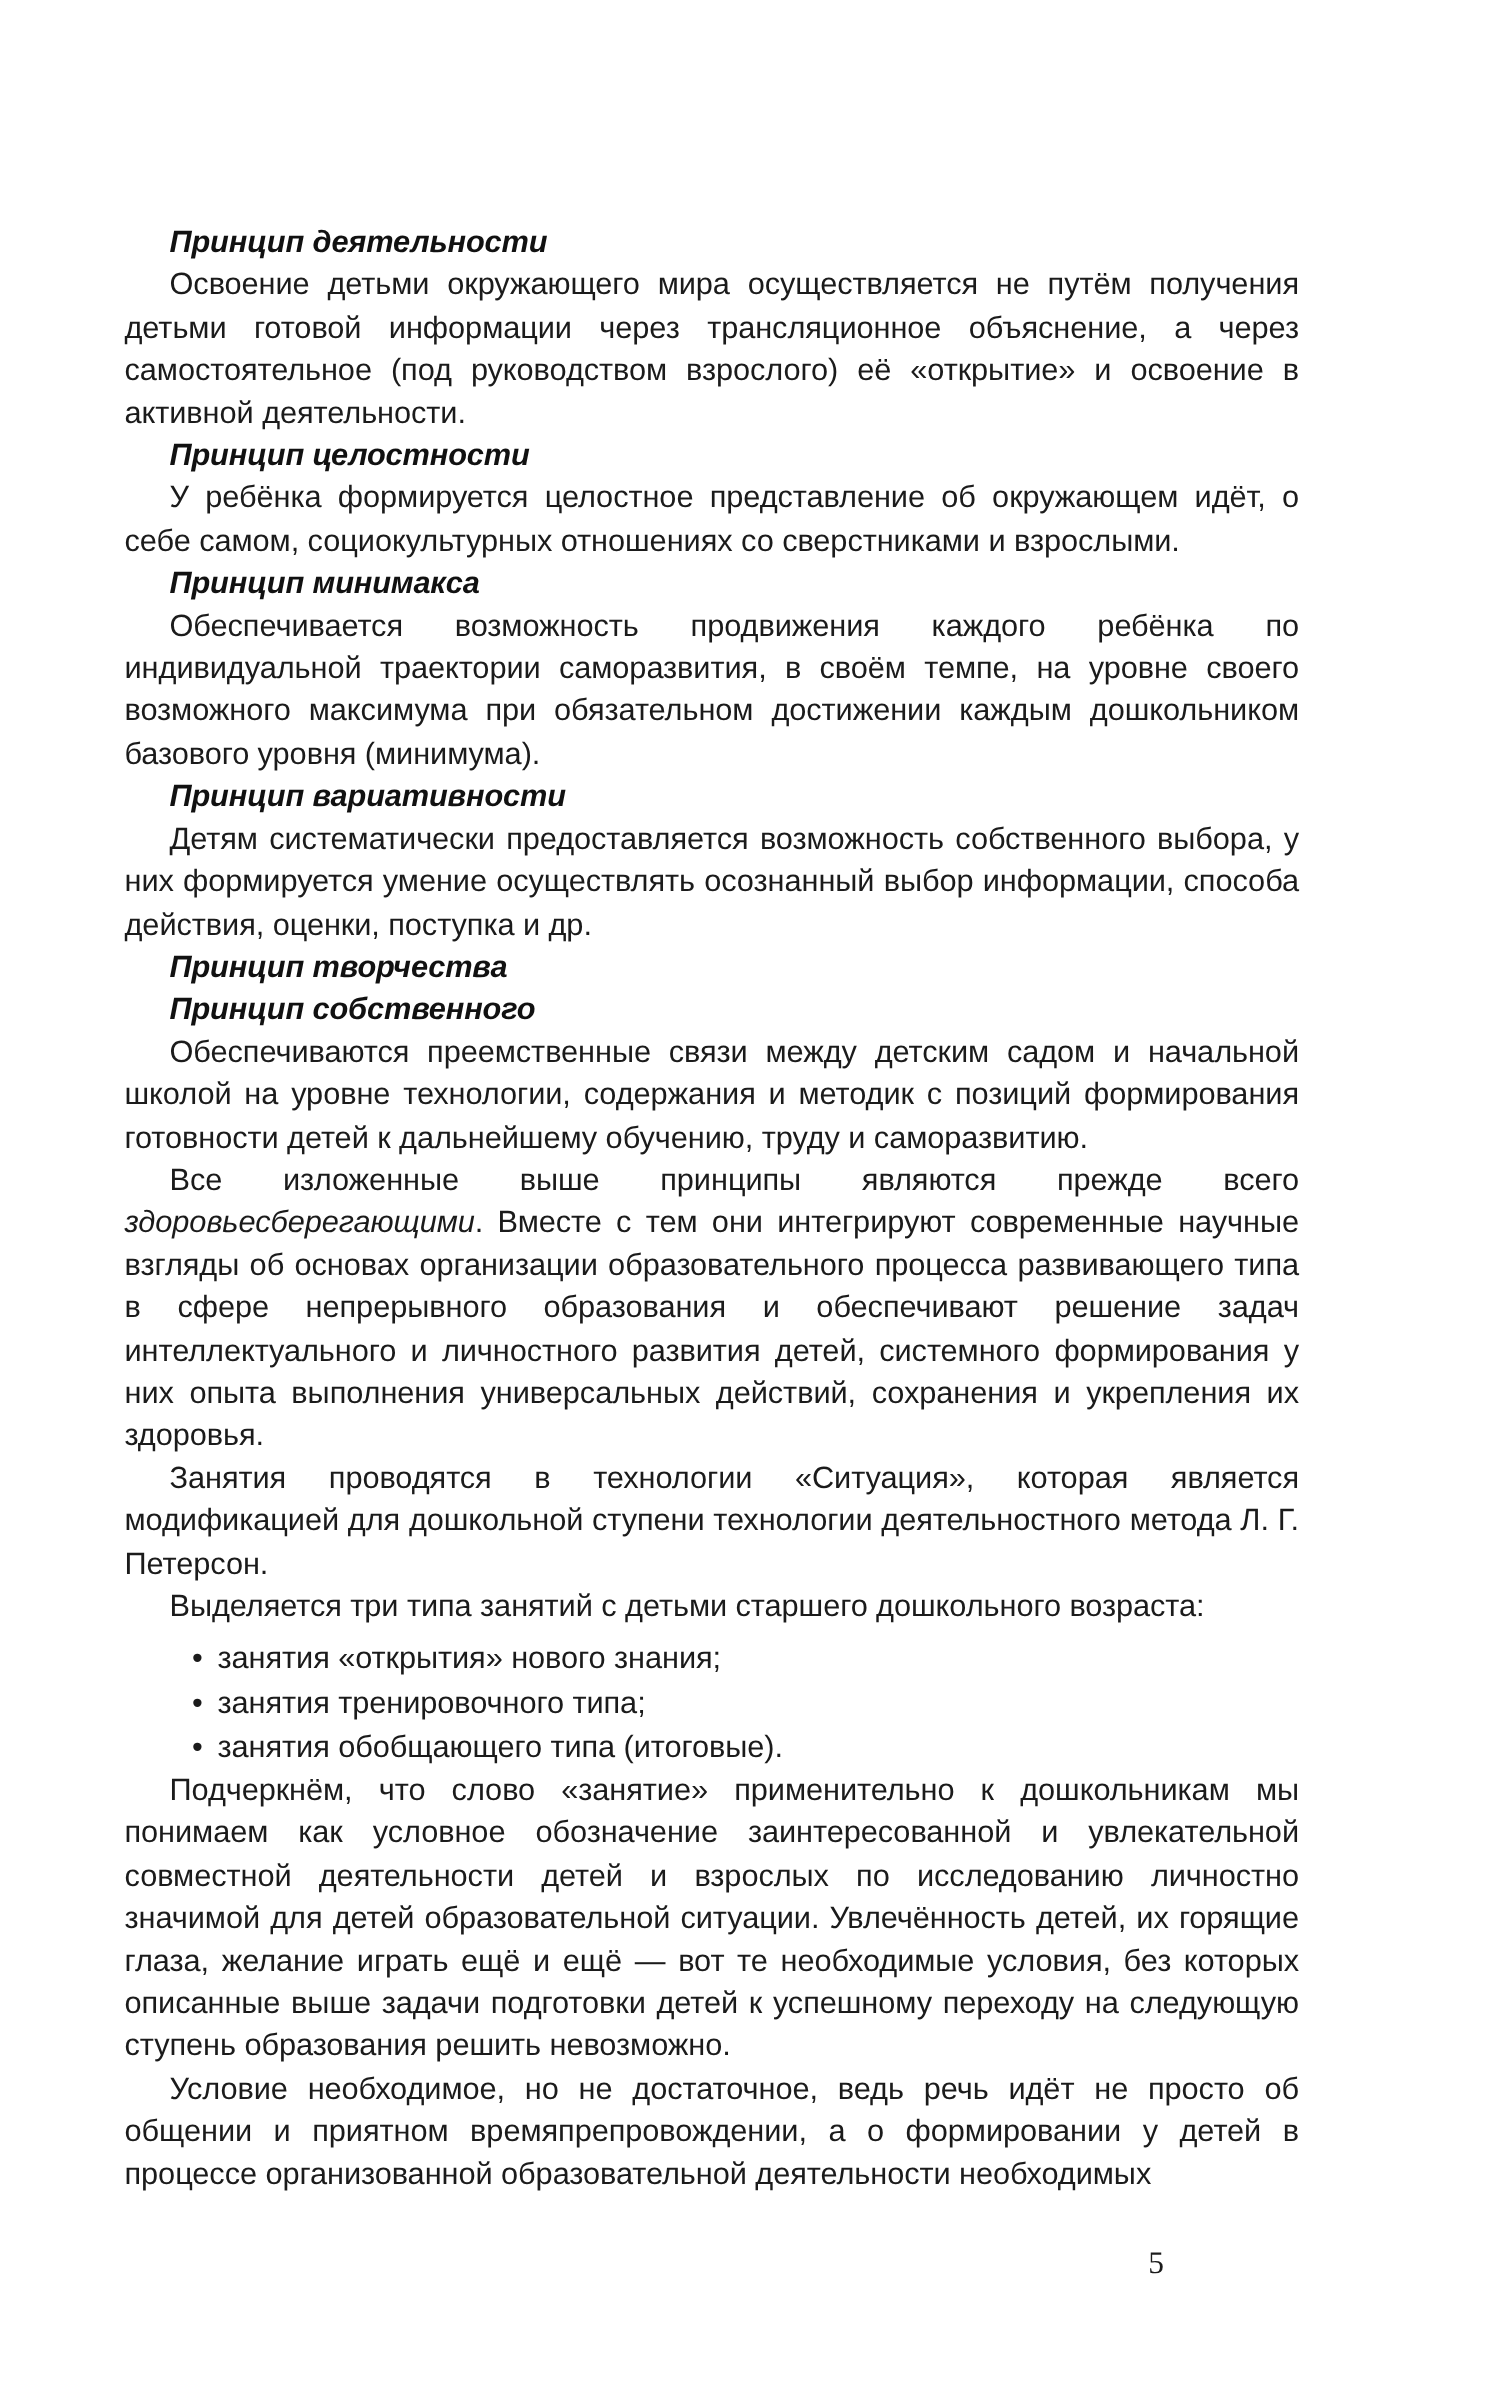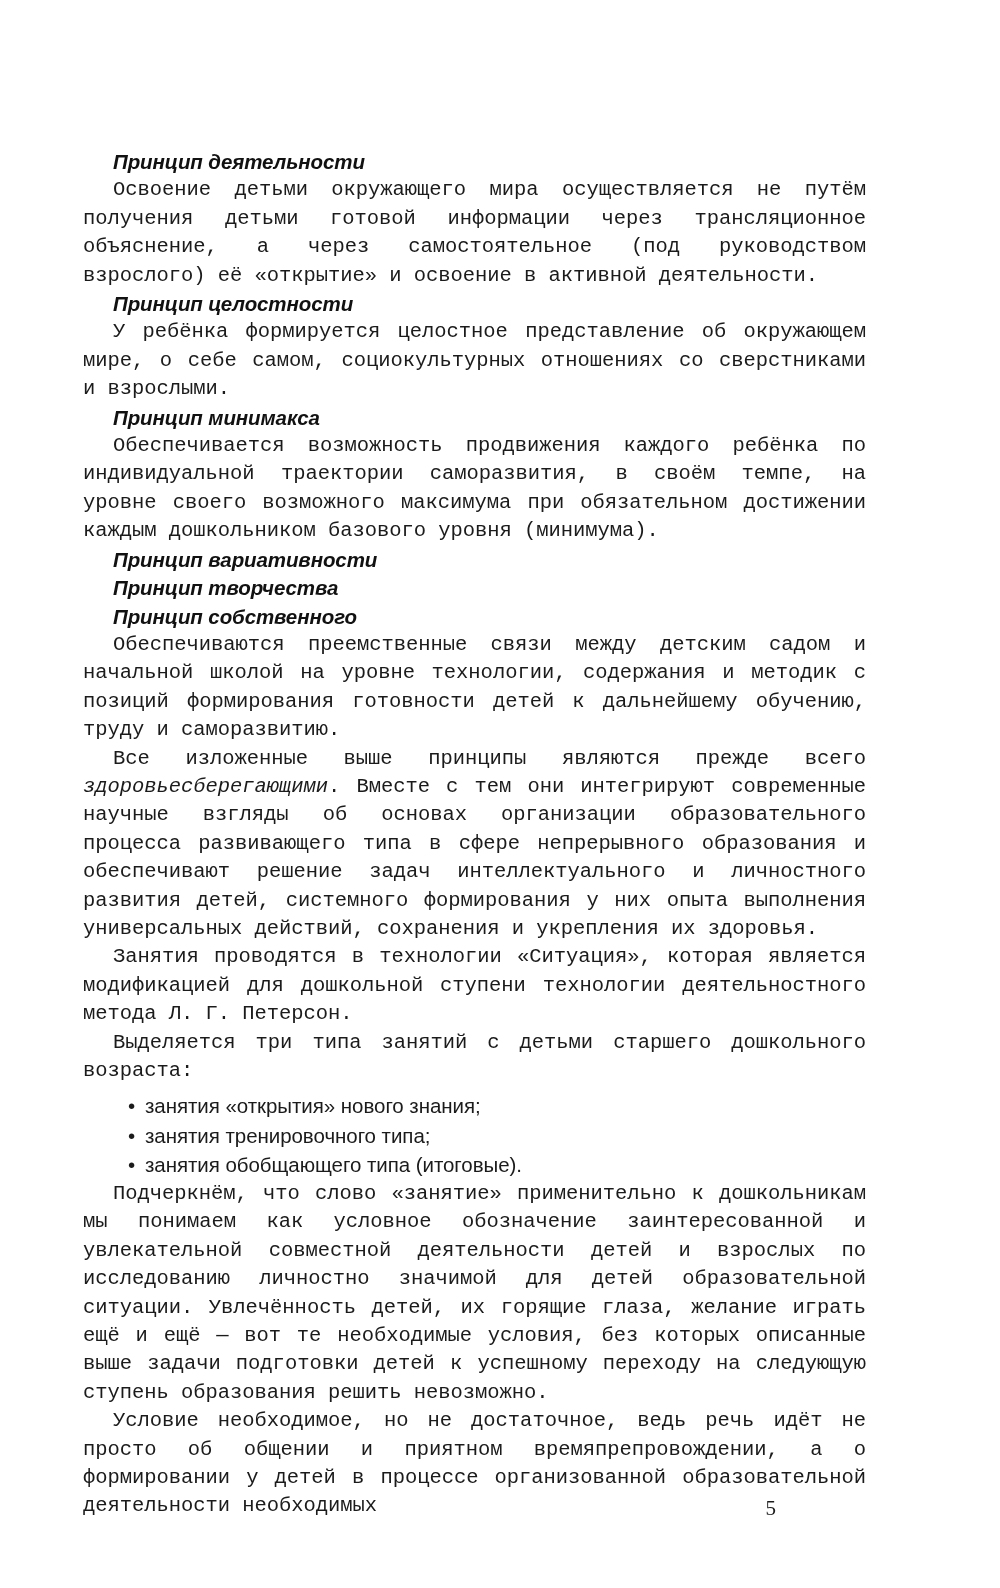--- a/index.html
+++ b/index.html
@@ -37,21 +37,20 @@
   p.body {
     margin: 0;
     font-size: 20.5px;
     line-height: 28.4px;
     text-align: justify;
     text-indent: 30px;
     letter-spacing: -0.05px;
     color: #1b1b1b;
     hyphens: manual;
     word-spacing: 0px;
-    font-family: Liberation Mono, monospace;
   }
   .it {
     font-style: italic;
   }
   ul.bullets {
     list-style: none;
     margin: 6px 0 0 0;
     padding: 0;
   }
   ul.bullets li {
@@ -82,26 +81,27 @@
 </head>
 <body>
 
 <div class="page">
   <div class="content">
 
     <div class="heading">Принцип деятельности</div>
     <p class="body">Освоение детьми окружающего мира осуществляется не путём получения детьми готовой информации через трансляционное объяснение, а через самостоятельное (под руководством взрослого) её «открытие» и освоение в активной деятельности.</p>
 
     <div class="heading">Принцип целостности</div>
-    <p class="body">У ребёнка формируется целостное представление об окружающем мире, о себе самом, социокультурных отношениях со сверстниками и взрослыми.</p>
+    <p class="body">У ребёнка формируется целостное представление об окружающем идёт, о себе самом, социокультурных отношениях со сверстниками и взрослыми.</p>
 
     <div class="heading">Принцип минимакса</div>
     <p class="body">Обеспечивается возможность продвижения каждого ребёнка по индивидуальной траектории саморазвития, в своём темпе, на уровне своего возможного максимума при обязательном достижении каждым дошкольником базового уровня (минимума).</p>
 
     <div class="heading">Принцип вариативности</div>
+    <p class="body">Детям систематически предоставляется возможность собственного выбора, у них формируется умение осуществлять осознанный выбор информации, способа действия, оценки, поступка и др.</p>
 
     <div class="heading">Принцип творчества</div>
 
     <div class="heading">Принцип собственного</div>
     <p class="body">Обеспечиваются преемственные связи между детским садом и начальной школой на уровне технологии, содержания и методик с позиций формирования готовности детей к дальнейшему обучению, труду и саморазвитию.</p>
 
     <p class="body">
       <span>Все изложенные выше принципы являются прежде всего </span><span class="it">здоровьесберегающими</span><span>. Вместе с тем они интегрируют современные научные взгляды об основах организации образовательного процесса развивающего типа в сфере непрерывного образования и обеспечивают решение задач интеллектуального и личностного развития детей, системного формирования у них опыта выполнения универсальных действий, сохранения и укрепления их здоровья.</span>
     </p>
 

